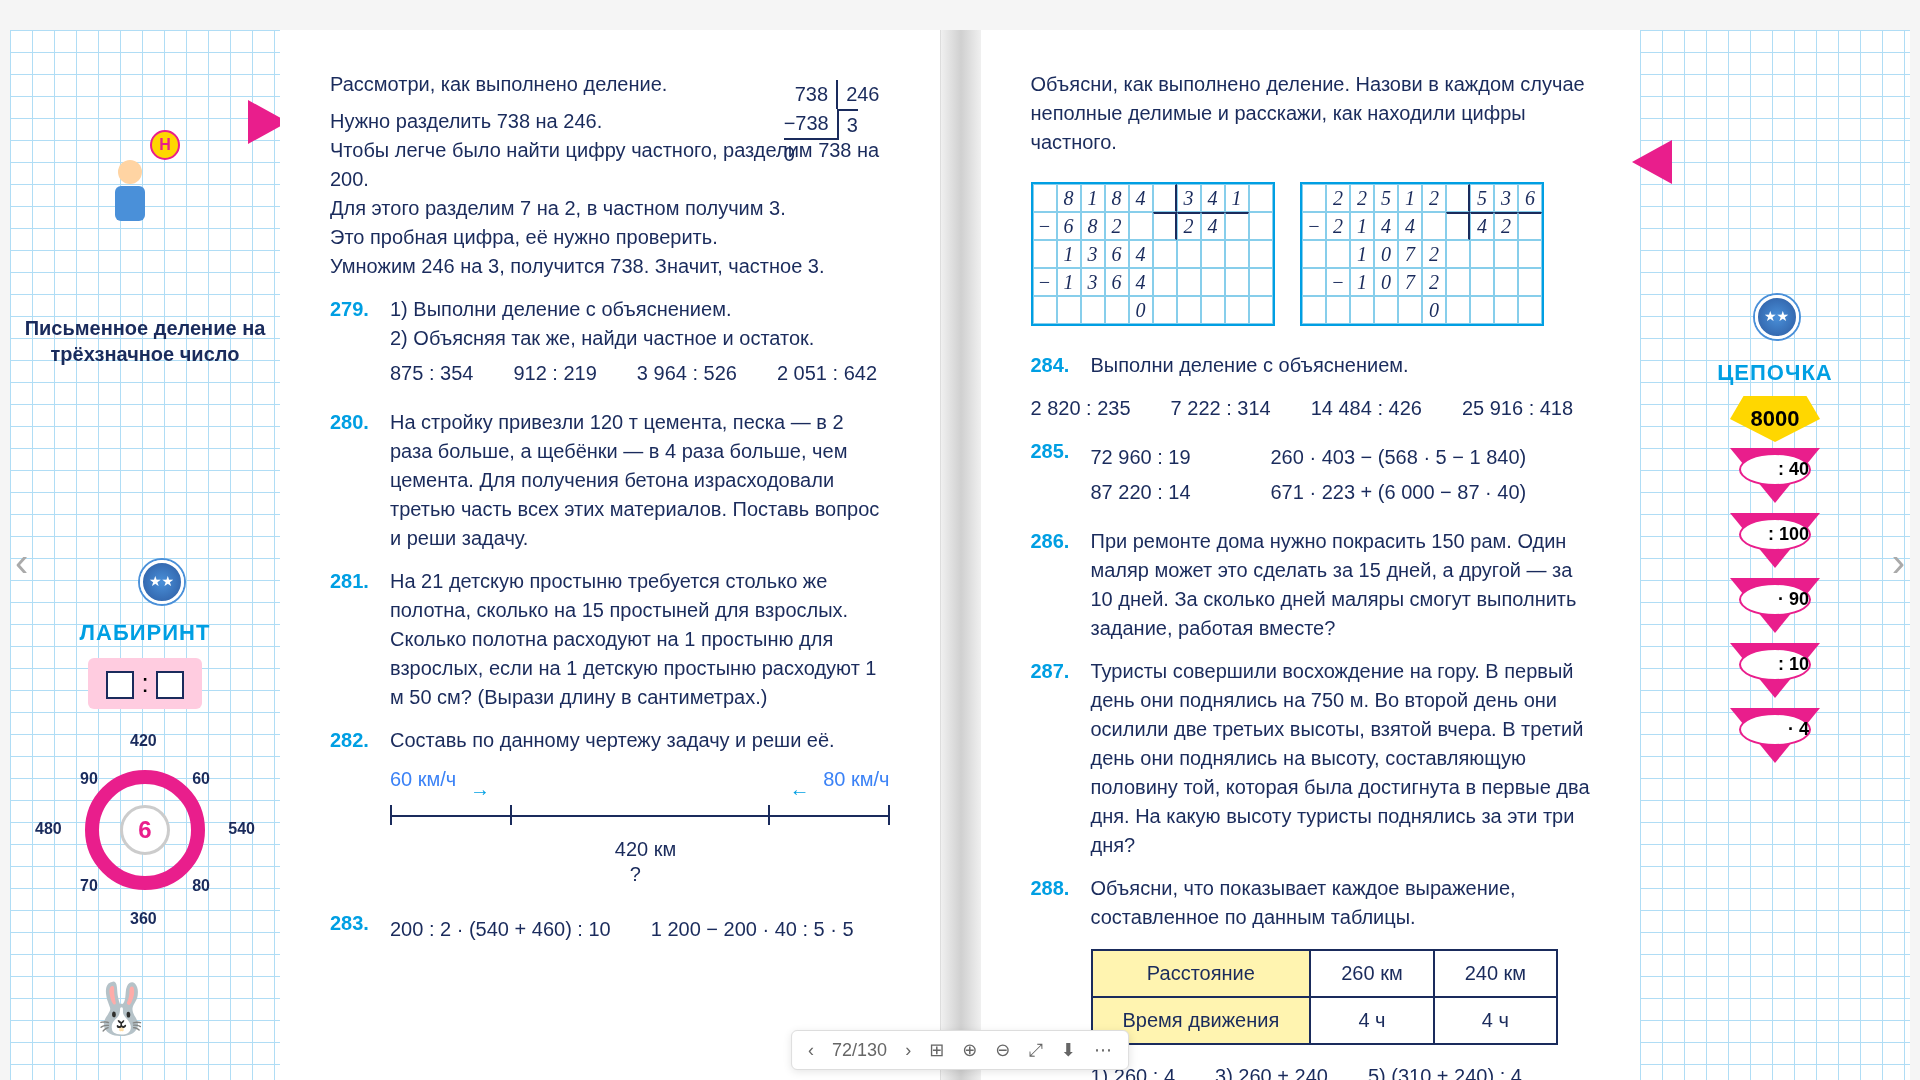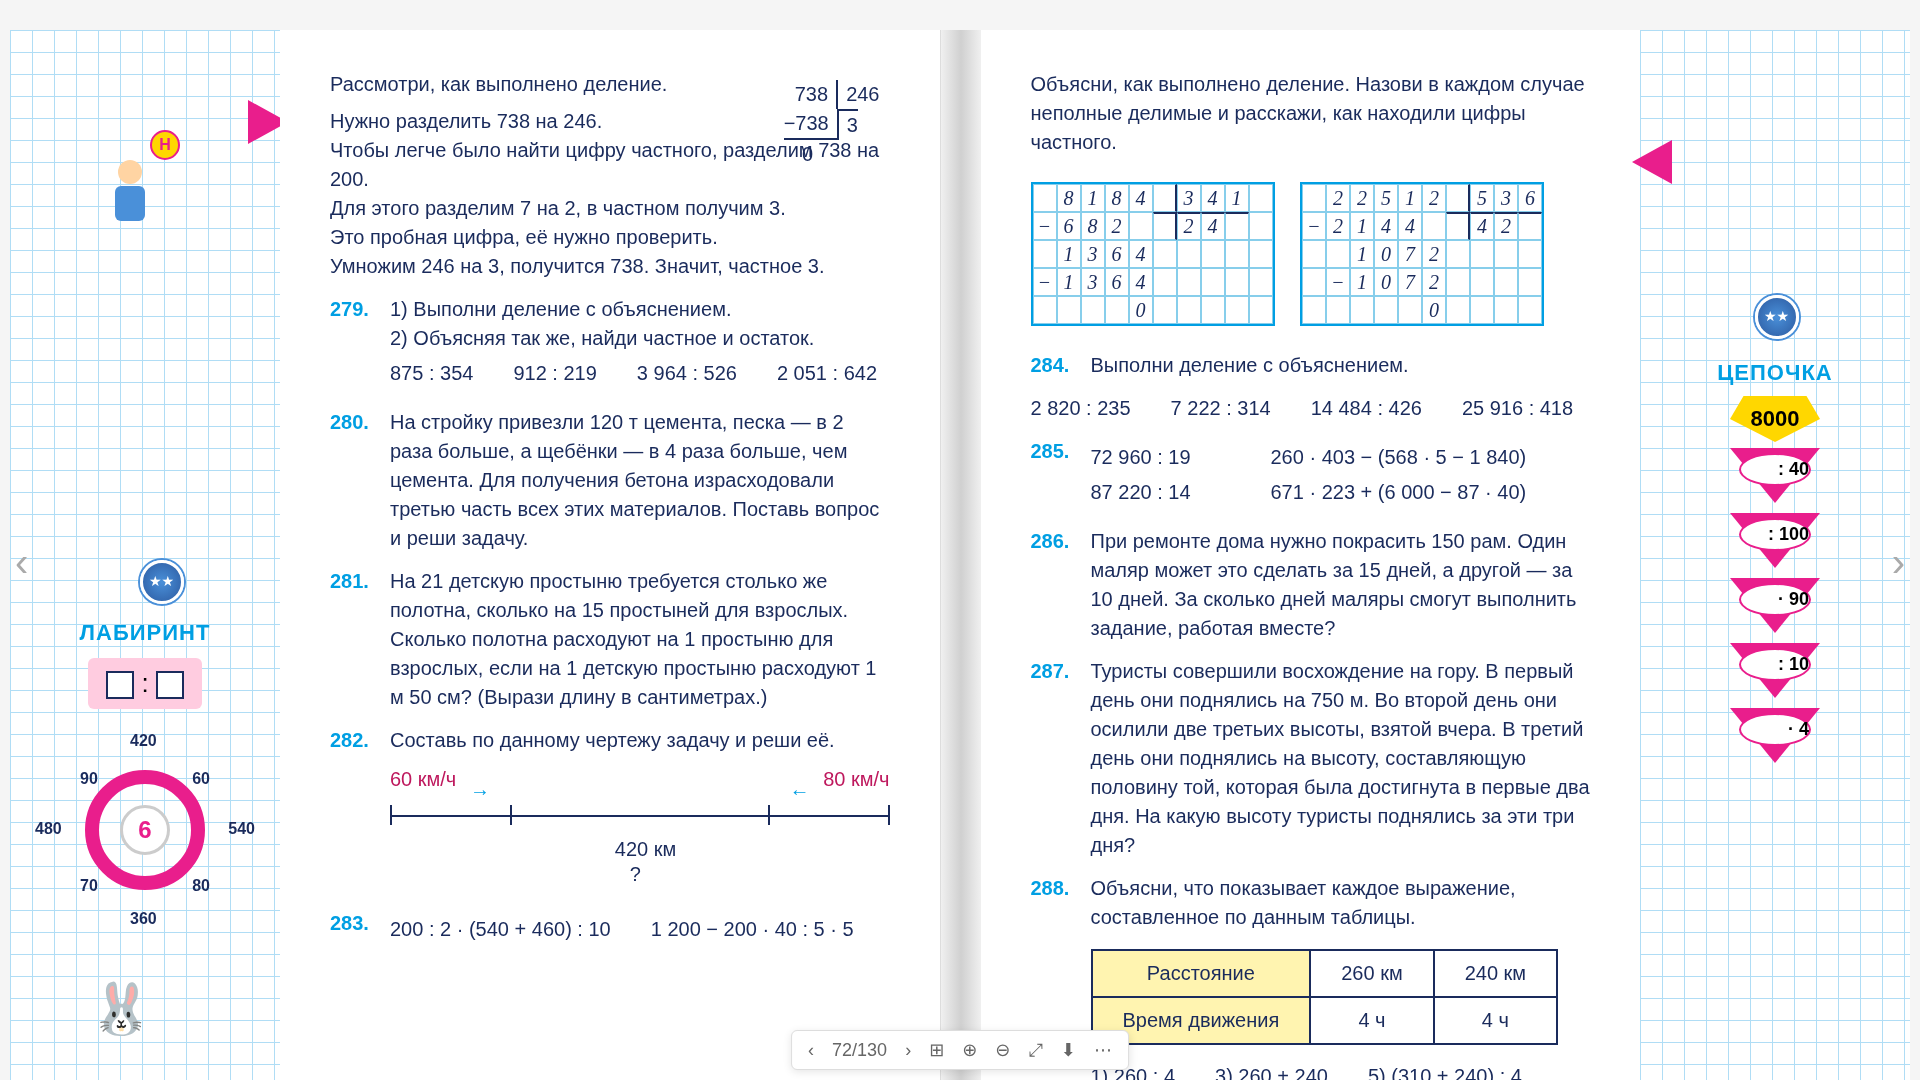--- a/index.html
+++ b/index.html
@@ -21,21 +21,21 @@
 .lab-box{display:inline-block;background:#ffcce0;padding:10px 18px;border-radius:6px;margin-top:12px;font-size:26px}
 .lab-box span{display:inline-block;width:28px;height:28px;border:2px solid #1a2b5c;vertical-align:middle;background:#fff}
 .circle-diagram{position:absolute;width:160px;height:160px;left:55px}
 .circle-diagram .ring{position:absolute;inset:20px;border:14px solid #e91e8c;border-radius:50%}
 .circle-diagram .center{position:absolute;top:55px;left:55px;width:50px;height:50px;background:#fff;border:3px solid #ccc;border-radius:50%;display:flex;align-items:center;justify-content:center;color:#e91e8c;font-weight:bold;font-size:24px}
 .circle-diagram .num{position:absolute;font-weight:bold;color:#1a2b5c;font-size:16px}
 .problem{margin:14px 0;display:flex;gap:12px}
 .problem .num{color:#009fe3;font-weight:bold;min-width:48px}
 .problem .body{flex:1}
 .row{display:flex;gap:40px;margin:6px 0}
-.division{position:absolute;right:60px;top:50px;font-size:20px;text-align:center}
+.division{position:absolute;right:60px;top:50px;font-size:20px;text-align:left}
 .division .top{display:flex}
 .division .dividend{padding-right:8px;border-right:2px solid #1a2b5c}
 .division .divisor{padding-left:8px}
 .division .quot{border-top:2px solid #1a2b5c;padding-left:8px}
 .grid-calc{display:inline-block;border:2px solid #009fe3;margin:10px 20px 10px 0}
 .grid-calc .r{display:flex}
 .grid-calc .c{width:24px;height:28px;border:1px solid #87ceeb;display:flex;align-items:center;justify-content:center;font-family:cursive;font-size:20px;color:#1a2b5c;font-style:italic}
 .chain{position:absolute;width:100%;text-align:center}
 .chain-label{color:#009fe3;font-weight:bold;font-size:22px;letter-spacing:1px}
 .chain-start{display:inline-block;background:#ffd700;padding:10px 16px;font-weight:bold;font-size:22px;clip-path:polygon(50% 100%,0 50%,15% 0,85% 0,100% 50%);margin-top:10px;width:90px}
@@ -44,21 +44,21 @@
 .chain-step .val{position:absolute;top:-50px;left:-36px;width:72px;text-align:right;background:#fff;border-radius:50%;padding:4px 0;font-weight:bold;font-size:18px;border:2px solid #e91e8c}
 .toolbar{position:absolute;bottom:10px;left:50%;transform:translateX(-50%);background:#fff;border:1px solid #ddd;border-radius:6px;padding:8px 16px;display:flex;align-items:center;gap:18px;box-shadow:0 2px 8px rgba(0,0,0,.1);z-index:100}
 .toolbar span{color:#666;font-size:18px;cursor:pointer}
 .nav-arrow{position:absolute;top:50%;font-size:40px;color:#aaa;cursor:pointer;z-index:50}
 .nav-arrow.l{left:15px}
 .nav-arrow.r{right:15px}
 .table288{border-collapse:collapse;margin:17px 0}
 .table288 td{border:2px solid #1a2b5c;padding:8px 30px;text-align:center}
 .table288 .h{background:#fff4b0}
 .diagram282{margin:10px 0;position:relative;height:120px}
-.speed{position:absolute;color:#be185d;font-weight:500;font-size:20px}
+.speed{position:absolute;color:#3b82f6;font-weight:500;font-size:20px}
 .arrow-line{position:absolute;top:50px;left:0;right:0;height:2px;background:#1a2b5c}
 .tick{position:absolute;top:40px;width:2px;height:20px;background:#1a2b5c}
 .star-badge{position:absolute;width:44px;height:44px;background:radial-gradient(circle,#4a90d9,#2c5aa0);border-radius:50%;border:3px solid #fff;box-shadow:0 0 0 2px #4a90d9}
 .star-badge::after{content:"★★";position:absolute;color:#fff;font-size:14px;top:10px;left:6px}
 .boy{position:absolute;top:130px;left:90px;width:60px;height:80px}
 .boy .head{width:24px;height:24px;background:#ffd4a3;border-radius:50%;margin:0 auto}
 .boy .body{width:30px;height:35px;background:#4a90d9;margin:2px auto;border-radius:6px}
 .boy .balloon{position:absolute;top:-30px;right:-20px;width:30px;height:30px;background:#ffd700;border-radius:50%;border:2px solid #e91e8c;display:flex;align-items:center;justify-content:center;font-weight:bold;color:#e91e8c}
 .rabbit{position:absolute;bottom:30px;left:80px;width:70px;height:70px;font-size:50px}
 </style>
@@ -71,20 +71,21 @@
 <div class="viewer">
 
 <div class="left-margin">
 <div class="grid-bg"></div>
 <div class="triangle-r" style="top:70px;right:-8px"></div>
 <div class="boy">
         <div class="balloon">Н</div>
         <div class="head"></div>
         <div class="body"></div>
       </div>
+<div class="sidebar-title" style="top:285px">Письменное деление на трёхзначное число</div>
 <div class="star-badge" style="top:530px;left:130px"></div>
 <div class="labyrinth" style="top:590px">
 <div class="lab-label">ЛАБИРИНТ</div>
 <div class="lab-box"><span></span> : <span></span></div>
 </div>
 <div class="circle-diagram" style="top:720px">
 <div class="ring"></div>
 <div class="center">6</div>
 <div class="num" style="top:-18px;left:65px">420</div>
 <div class="num" style="top:20px;right:15px">60</div>

